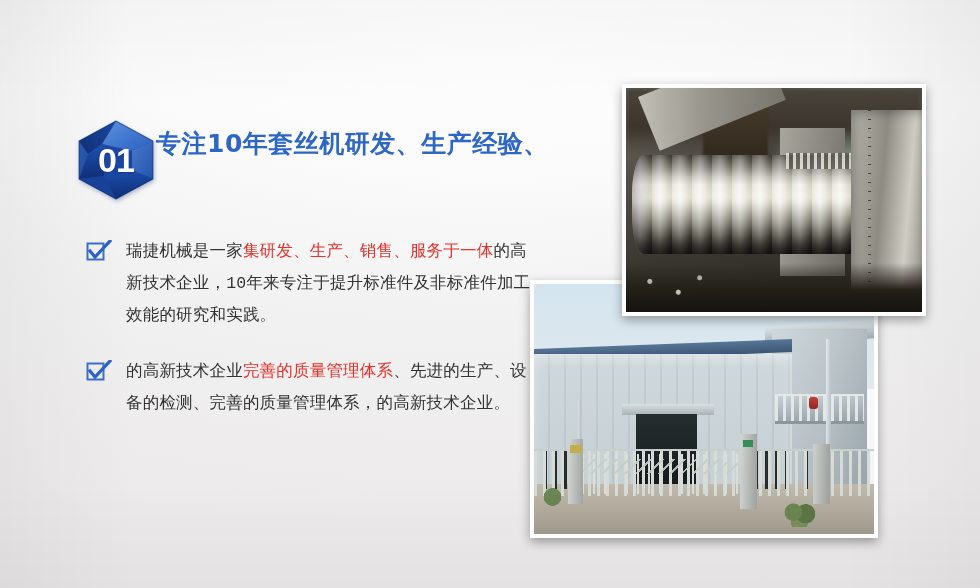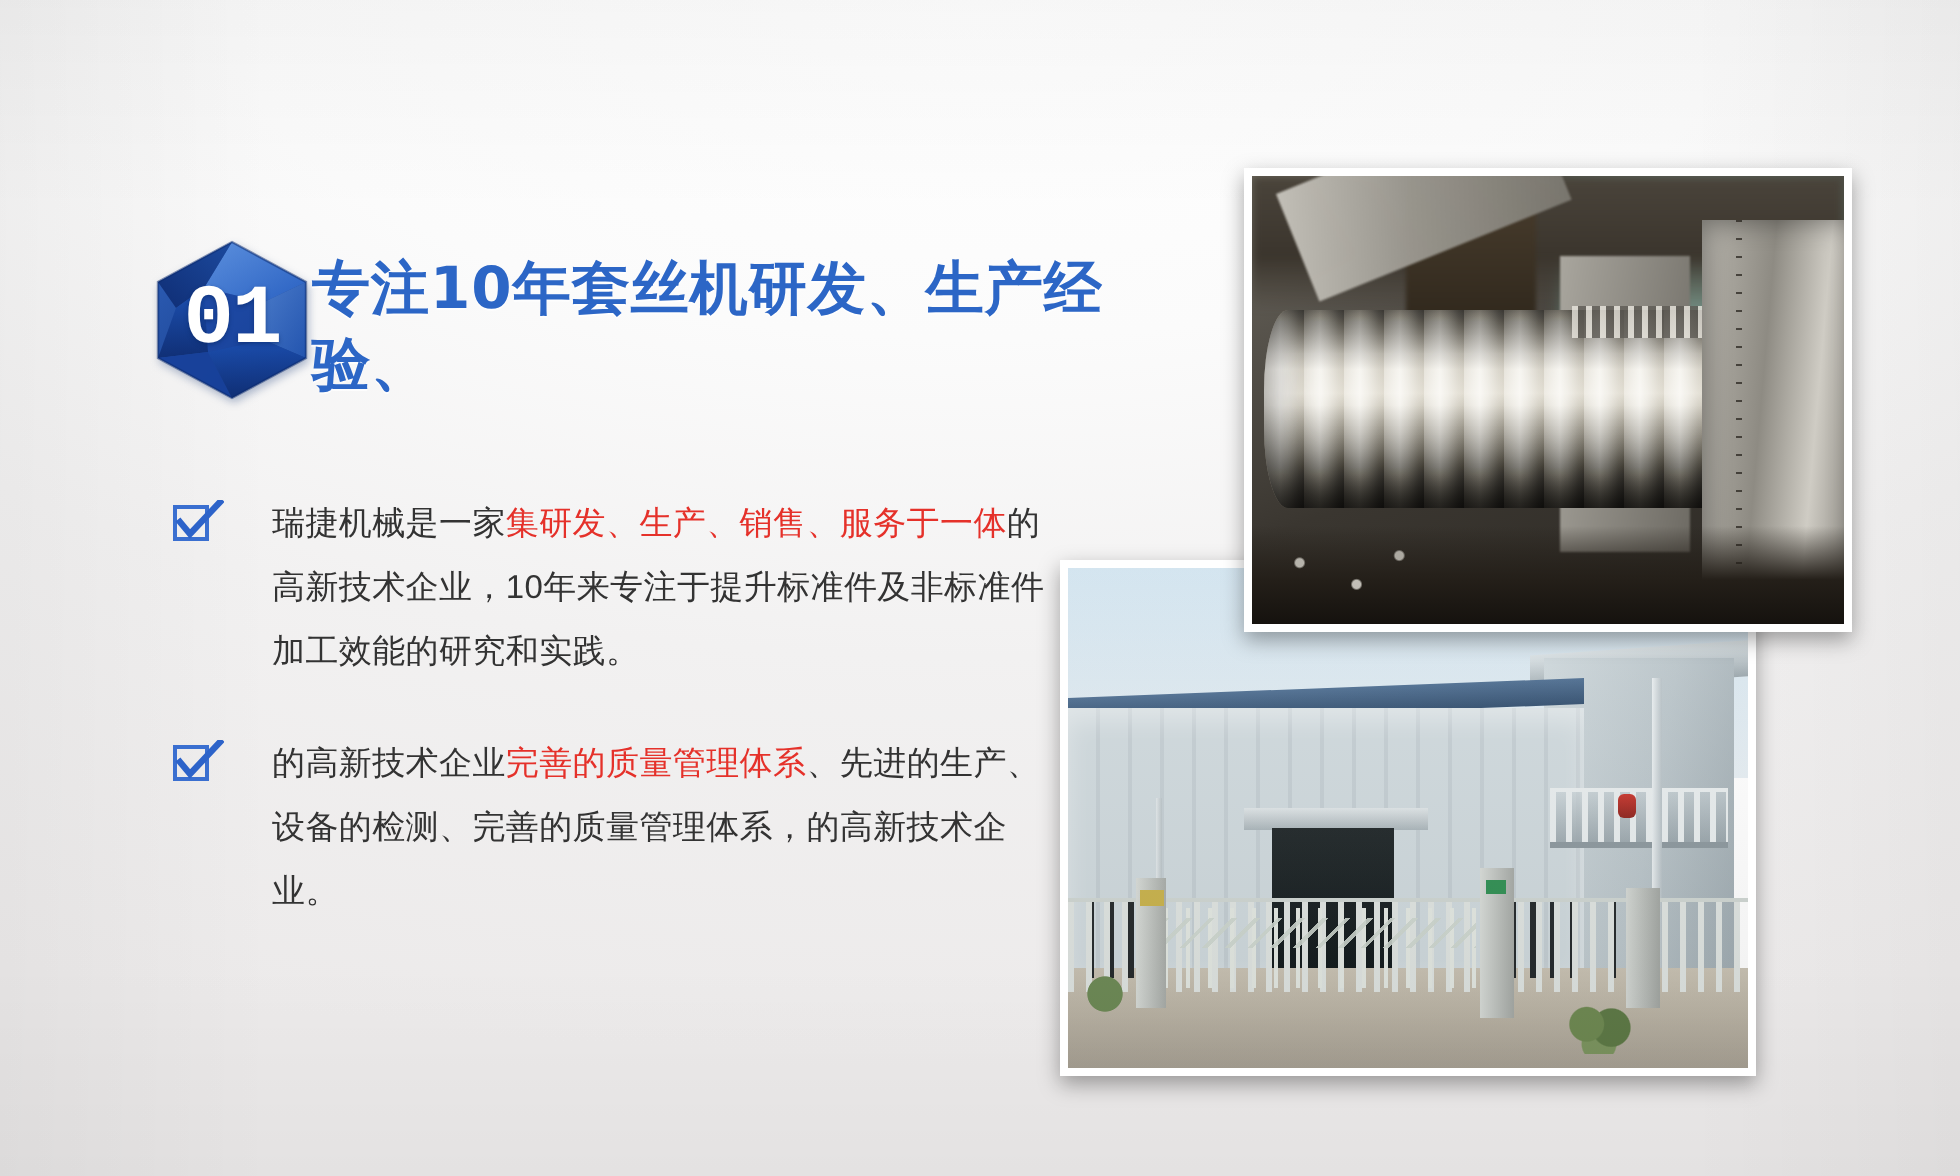--- a/index.html
+++ b/index.html
@@ -26,48 +26,48 @@
   .content{position:absolute;left:0;top:0;width:560px;height:588px;}
 
   .badge{
     position:absolute;left:74px;top:118px;width:84px;height:84px;
   }
   .badge svg{display:block;width:84px;height:84px;
     filter:drop-shadow(1px 2px 2px rgba(30,60,120,.35));}
   .badge .num{
     position:absolute;left:0;top:0;width:84px;height:84px;
     display:flex;align-items:center;justify-content:center;
-    font-size:42px;font-weight:bold;color:#ffffff;
+    font-size:34px;font-weight:bold;color:#ffffff;
     letter-spacing:-1px;
     text-shadow:0 1px 2px rgba(10,40,100,.55);
-    font-family:Liberation Mono, monospace;
+    font-family:Liberation Sans, sans-serif;
   }
 
   .headline{
     position:absolute;left:156px;top:125px;width:400px;
     color:#2c66c6;
     font-weight:bold;
-    font-size:29px;
+    font-size:25px;
     line-height:38px;
     letter-spacing:.5px;
     font-family:"DejaVu Sans","Liberation Sans",sans-serif;
     text-shadow:0 1px 0 rgba(255,255,255,.7);
   }
   .headline .l2{display:block;}
 
   .bullets{position:absolute;left:86px;top:236px;width:450px;}
   .bullet{position:relative;padding-left:40px;margin-bottom:24px;}
   .bullet .chk{position:absolute;left:0;top:4px;width:26px;height:24px;}
   .bullet .chk svg{display:block;}
   .bullet p{
-    margin:10px;
+    margin:0;
     font-size:16.5px;
     line-height:32px;
     color:#333333;
-    font-family:Liberation Sans, sans-serif;
+    font-family:Liberation Mono, monospace;
     letter-spacing:.2px;
   }
   .hl{color:#e5312a;}
 
   
   .photo{position:absolute;background:#fff;box-shadow:0 4px 10px rgba(0,0,0,.35);}
   .photo .inner{position:absolute;inset:4px;overflow:hidden;}
 
   #photo-threading{left:622px;top:84px;width:304px;height:232px;z-index:3;}
   #photo-factory{left:530px;top:280px;width:348px;height:258px;z-index:2;}

